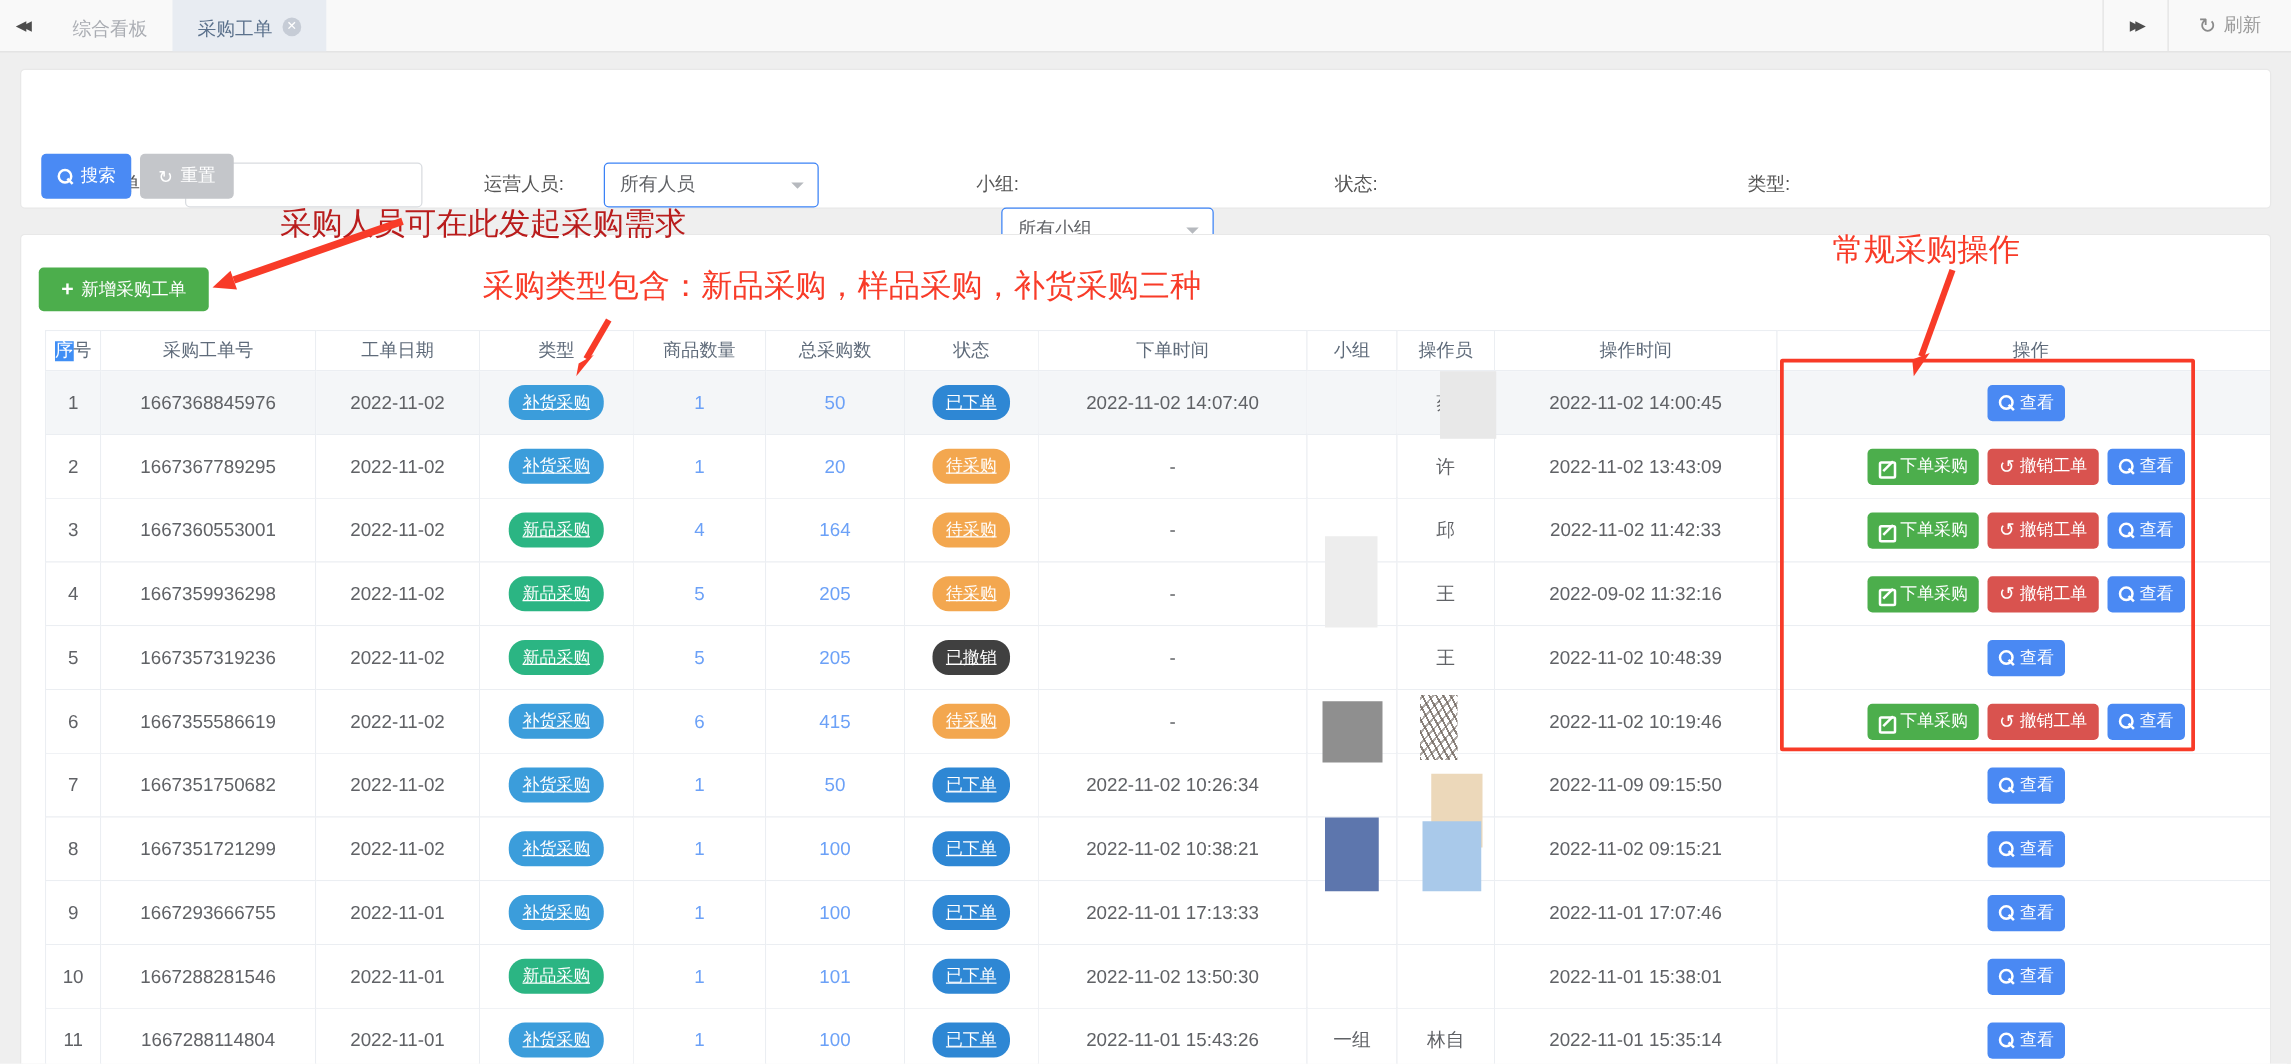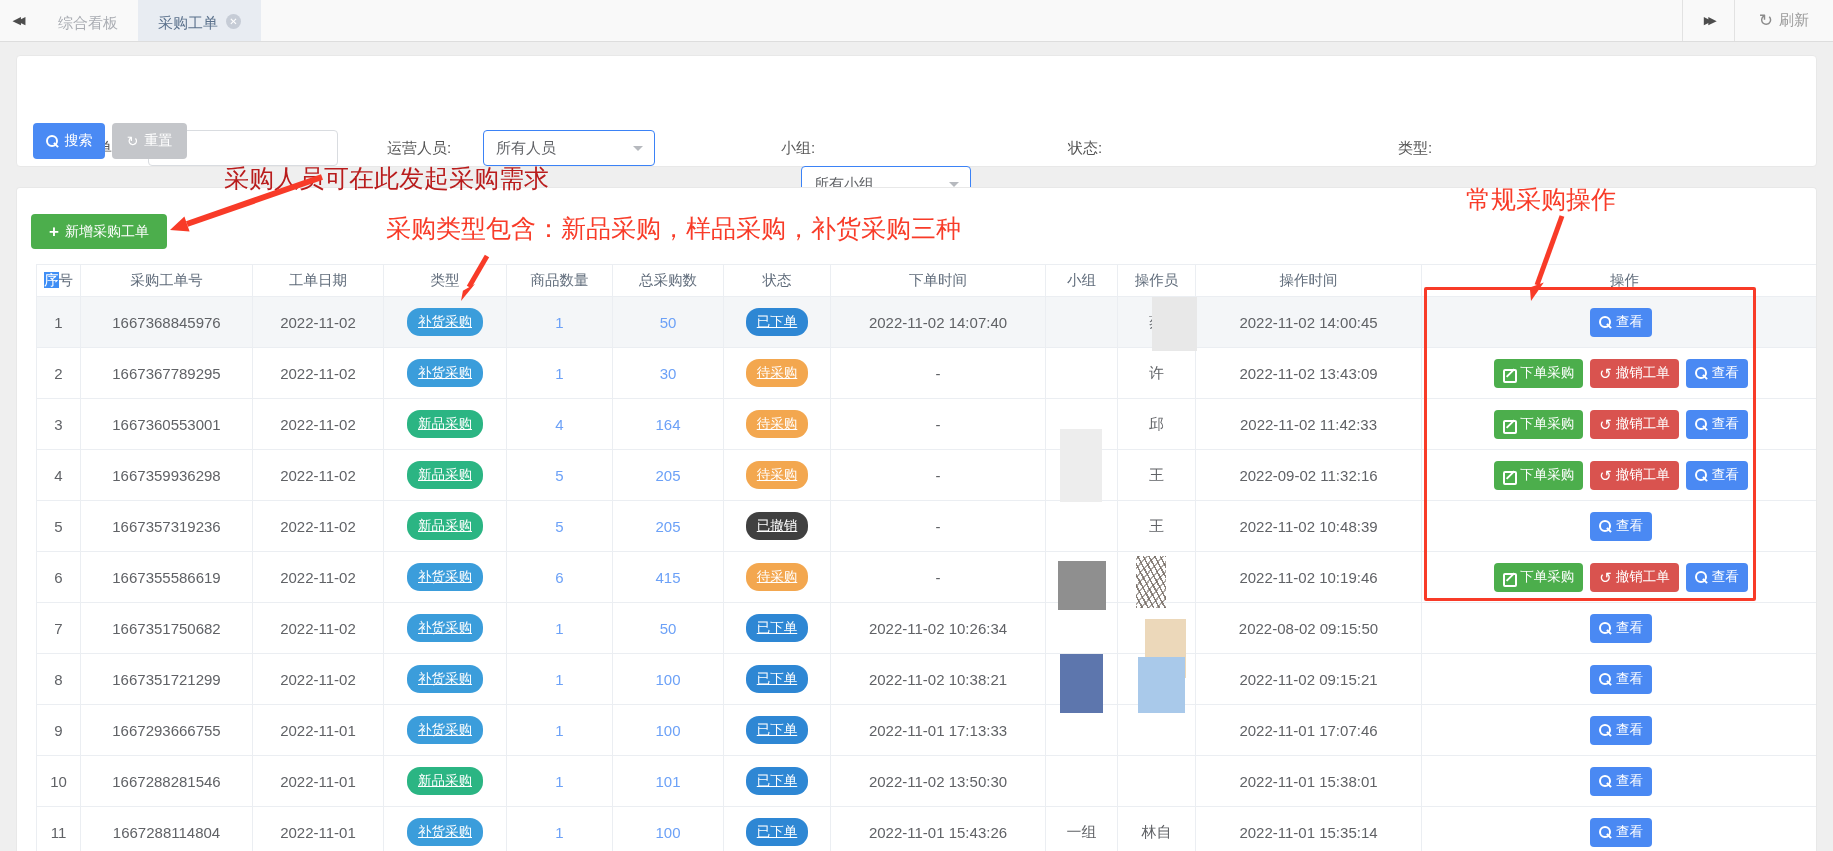--- a/index.html
+++ b/index.html
@@ -176,21 +176,21 @@
               <span class="ico-search"></span>
               <span>查看</span>
             </button></td>
         </tr>
         <tr>
           <td>2</td>
           <td>1667367789295</td>
           <td>2022-11-02</td>
           <td><span class="pill" style="background: rgb(59, 157, 219);">补货采购</span></td>
           <td><a class="lnk">1</a></td>
-          <td><a class="lnk">30</a></td>
+          <td><a class="lnk">20</a></td>
           <td><span class="pill" style="background: rgb(243, 167, 79);">待采购</span></td>
           <td class="dash">-</td>
           <td></td>
           <td>许</td>
           <td>2022-11-02 13:43:09</td>
           <td class="acts"><button class="abtn" style="background: rgb(76, 174, 76);">
               <span class="ico-edit"></span>
               <span>下单采购</span>
             </button><button class="abtn" style="background: rgb(217, 83, 79);">
               <span class="tico">↺</span>
@@ -298,21 +298,21 @@
           <td>2022-11-02</td>
           <td><span class="pill" style="background: rgb(59, 157, 219);">补货采购</span></td>
           <td><a class="lnk">1</a></td>
           <td><a class="lnk">50</a></td>
           <td><span class="pill" style="background: rgb(46, 135, 212);">已下单</span></td>
           <td>2022-11-02 10:26:34</td>
           <td></td>
           <td>
             <div class="redact" style="background: rgb(236, 216, 186); width: 41px; height: 59px; left: 27px; top: 16px;"></div>
           </td>
-          <td>2022-08-02 09:15:50</td>
+          <td>2022-11-09 09:15:50</td>
           <td class="acts"><button class="abtn" style="background: rgb(74, 137, 243);">
               <span class="ico-search"></span>
               <span>查看</span>
             </button></td>
         </tr>
         <tr>
           <td>8</td>
           <td>1667351721299</td>
           <td>2022-11-02</td>
           <td><span class="pill" style="background: rgb(59, 157, 219);">补货采购</span></td>

